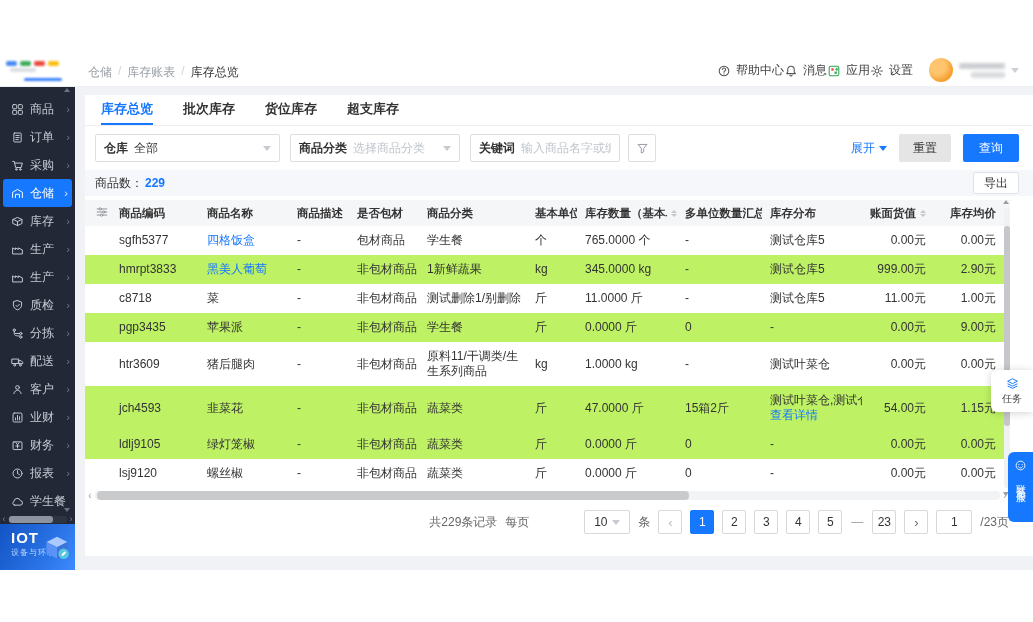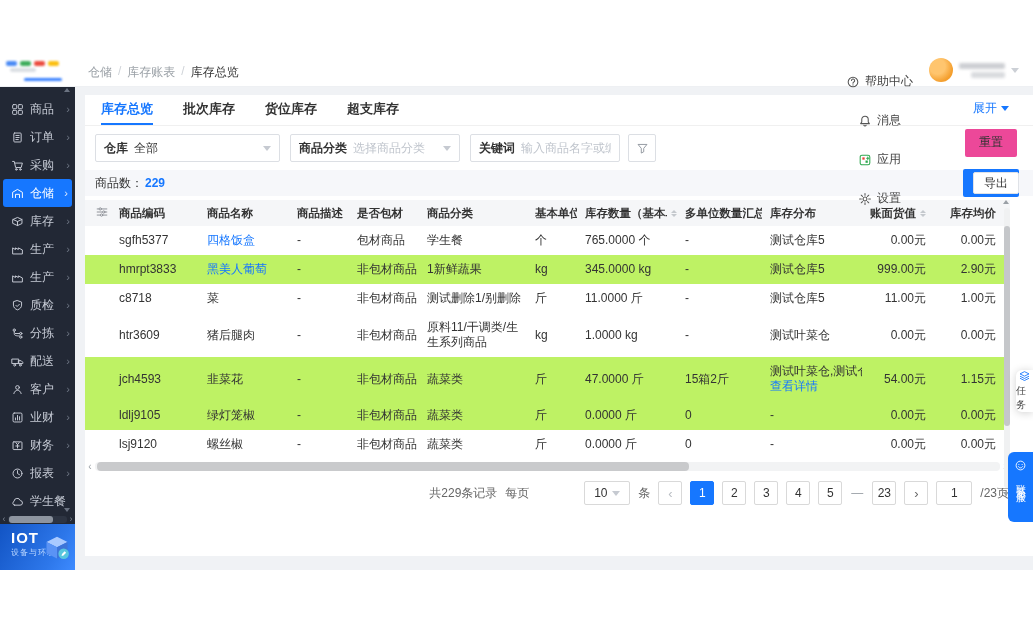--- a/index.html
+++ b/index.html
@@ -9,21 +9,21 @@
   
   .app-header{position:absolute;left:0;top:55px;width:1033px;height:31px;background:#fff;border-bottom:1px solid #eef0f3;z-index:3;}
   .logo{position:absolute;left:6px;top:3px;width:64px;height:26px;filter:blur(1.1px);opacity:.95;}
   .logo .bars{display:flex;gap:3px;padding-top:3px;}
   .logo .bars span{width:11px;height:5px;border-radius:2px;display:block;}
   .logo .swoosh{margin:6px 0 0 18px;width:38px;height:3px;background:#2f7bff;border-radius:2px;}
   .logo .smudge{margin:2px 0 0 4px;width:26px;height:4px;background:#d9dde2;border-radius:2px;}
   .breadcrumb{position:absolute;left:88px;top:9px;display:flex;gap:6px;font-size:12px;color:#9aa0a6;}
   .breadcrumb .sep{color:#cfd3d8;}
   .breadcrumb .crumb:last-of-type{color:#333;}
-  .header-actions{position:absolute;right:120px;top:18px;height:31px;display:flex;align-items:center;gap:22px;flex-direction:column;}
+  .header-actions{position:absolute;right:120px;top:0;height:31px;display:flex;align-items:center;}
   .h-act{display:flex;align-items:center;gap:5px;font-size:12px;color:#444;cursor:pointer;}
   .h-act svg{width:14px;height:14px;fill:none;stroke:#555;stroke-width:1.2;stroke-linecap:round;stroke-linejoin:round;}
   .h-act svg .gfill{fill:#555;stroke:none;}
   .user{position:absolute;right:14px;top:3px;display:flex;align-items:center;gap:6px;}
   .avatar{width:24px;height:24px;border-radius:50%;background:radial-gradient(circle at 35% 35%,#ffc56e 0 35%,#f49f2e 70%);}
   .blur-name{display:flex;flex-direction:column;gap:3px;filter:blur(1.6px);}
   .blur-name i{display:block;height:6px;border-radius:2px;background:#cdcfd3;}
   .blur-name i.l1{width:46px;}
   .blur-name i.l2{width:34px;margin-left:12px;background:#d9dbde;}
   .caret-down{width:0;height:0;border-left:4px solid transparent;border-right:4px solid transparent;border-top:5px solid #ccd0d6;}
@@ -62,24 +62,24 @@
   .f-box{height:28px;border:1px solid #dcdfe4;border-radius:2px;background:#fff;display:flex;align-items:center;gap:6px;padding:0 8px;margin-right:10px;box-sizing:border-box;font-size:12px;cursor:pointer;}
   .f-box .f-label{color:#333;font-weight:600;white-space:nowrap;}
   .f-box .f-value{color:#333;white-space:nowrap;}
   .f-box .f-ph{color:#bfc4cc;white-space:nowrap;overflow:hidden;}
   .f-box .caret-down{margin-left:auto;border-top-color:#c6cad1;}
   .w-warehouse{width:185px;}
   .w-category{width:170px;}
   .w-keyword{width:150px;margin-right:8px;}
   .funnel-btn{width:28px;height:28px;border:1px solid #dcdfe4;border-radius:2px;background:#fff;display:flex;align-items:center;justify-content:center;cursor:pointer;box-sizing:border-box;}
   .funnel-btn svg{width:13px;height:13px;fill:none;stroke:#8a9099;stroke-width:1.1;stroke-linejoin:round;}
-  .filter-actions{margin-left:auto;display:flex;align-items:center;gap:12px;padding-right:14px;flex-direction:column;}
+  .filter-actions{margin-left:auto;display:flex;align-items:center;gap:12px;padding-right:14px;}
   .expand{display:flex;align-items:center;gap:4px;color:#1677ff;font-size:12px;cursor:pointer;}
   .expand .caret-down{border-top-color:#1677ff;}
-  .btn-reset{height:28px;padding:0 14px;background:#ec4899;border:none;border-radius:2px;font-size:12px;color:#333;cursor:pointer;font-family:inherit;}
+  .btn-reset{height:28px;padding:0 14px;background:#e5e5e5;border:none;border-radius:2px;font-size:12px;color:#333;cursor:pointer;font-family:inherit;}
   .btn-search{height:28px;padding:0 16px;background:#1677ff;border:none;border-radius:2px;font-size:12px;color:#fff;cursor:pointer;font-family:inherit;}
 
   .summary-bar{margin-top:8px;height:26px;background:#f6f7fa;display:flex;align-items:center;padding:0 14px 0 10px;font-size:12px;}
   .summary-bar .s-lab{color:#333;}
   .summary-bar .s-count{color:#1677ff;font-weight:700;margin-left:2px;}
   .btn-export{margin-left:auto;height:22px;padding:0 10px;background:#fff;border:1px solid #dfe2e7;border-radius:2px;font-size:12px;color:#333;cursor:pointer;font-family:inherit;}
 
   .table-zone{position:relative;margin-top:4px;}
   table.grid{width:925px;table-layout:fixed;border-collapse:collapse;font-size:12px;color:#333;}
   .grid th{background:#f5f6f8;height:26px;font-weight:600;text-align:left;padding:0 4px;font-size:11.5px;color:#333;white-space:nowrap;overflow:hidden;}
@@ -114,21 +114,21 @@
   .pg-select{width:46px;height:24px;border:1px solid #d9d9d9;border-radius:2px;display:flex;align-items:center;justify-content:center;gap:5px;color:#333;cursor:pointer;box-sizing:border-box;margin-left:47px;}
   .pg-select .caret-down{border-top-color:#c6cad1;}
   .pg-btn{min-width:24px;height:24px;border:1px solid #d9d9d9;border-radius:2px;background:#fff;display:flex;align-items:center;justify-content:center;font-size:12px;color:#333;cursor:pointer;box-sizing:border-box;}
   .pg-btn.arrow{color:#b9bdc3;font-size:13px;}
   .pg-btn.arrow.next{color:#666;}
   .pg-btn.active{background:#1677ff;border-color:#1677ff;color:#fff;}
   .pg-ellipsis{border:none;background:none;color:#9aa0a6;min-width:14px;}
   .pg-jump{width:36px;height:24px;border:1px solid #d9d9d9;border-radius:2px;display:flex;align-items:center;justify-content:center;color:#333;box-sizing:border-box;}
 
   
-  .float-task{position:absolute;right:0;top:370px;width:17px;height:42px;background:#fff;border-radius:6px 0 0 6px;box-shadow:0 1px 8px rgba(0,0,0,.18);display:flex;flex-direction:column;align-items:center;justify-content:center;gap:2px;z-index:6;cursor:pointer;}
+  .float-task{position:absolute;right:0;top:370px;width:42px;height:42px;background:#fff;border-radius:6px 0 0 6px;box-shadow:0 1px 8px rgba(0,0,0,.18);display:flex;flex-direction:column;align-items:center;justify-content:center;gap:2px;z-index:6;cursor:pointer;}
   .float-task svg{width:13px;height:13px;fill:none;stroke:#1677ff;stroke-width:1.2;stroke-linejoin:round;}
   .float-task .t-label{font-size:10px;color:#444;}
   .float-service{position:absolute;right:0;top:452px;width:25px;height:70px;background:#1677ff;border-radius:6px 0 0 6px;display:flex;flex-direction:column;align-items:center;padding-top:7px;box-sizing:border-box;gap:4px;z-index:6;cursor:pointer;}
   .float-service svg{width:13px;height:13px;}
   .v-text{writing-mode:vertical-rl;font-size:10px;color:#fff;letter-spacing:3px;line-height:1;}
 </style>
 </head>
 <body>
 
 <div class="page">
@@ -513,20 +513,34 @@
                 <td>-</td>
                 <td>非包材商品</td>
                 <td>测试删除1/别删除</td>
                 <td>斤</td>
                 <td>11.0000 斤</td>
                 <td>-</td>
                 <td>测试仓库5</td>
                 <td class="num">11.00元</td>
                 <td class="num">1.00元</td>
               </tr>
+              <tr class="zebra">
+                <td class="col-sel"></td>
+                <td>pgp3435</td>
+                <td>苹果派</td>
+                <td>-</td>
+                <td>非包材商品</td>
+                <td>学生餐</td>
+                <td>斤</td>
+                <td>0.0000 斤</td>
+                <td>0</td>
+                <td>-</td>
+                <td class="num">0.00元</td>
+                <td class="num">9.00元</td>
+              </tr>
               <tr>
                 <td class="col-sel"></td>
                 <td>htr3609</td>
                 <td>猪后腿肉</td>
                 <td>-</td>
                 <td>非包材商品</td>
                 <td>原料11/干调类/生生系列商品</td>
                 <td>kg</td>
                 <td>1.0000 kg</td>
                 <td>-</td>

